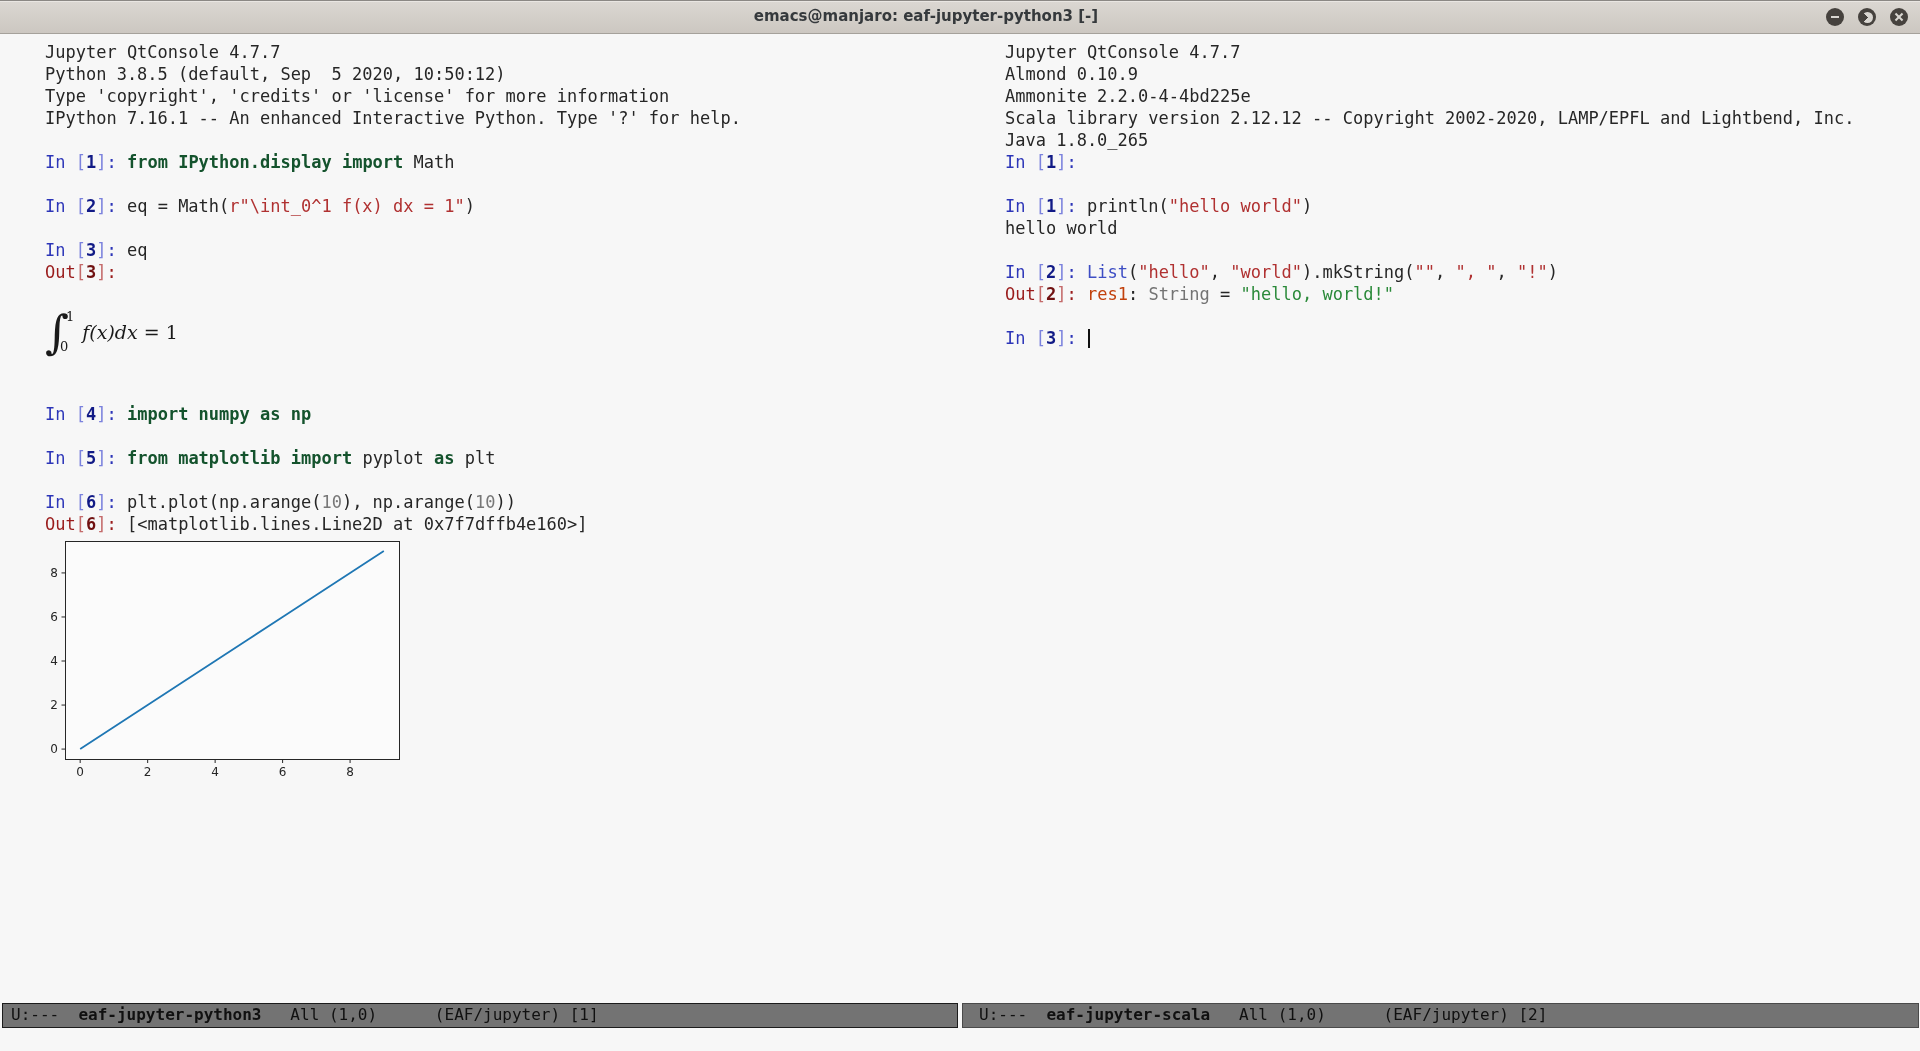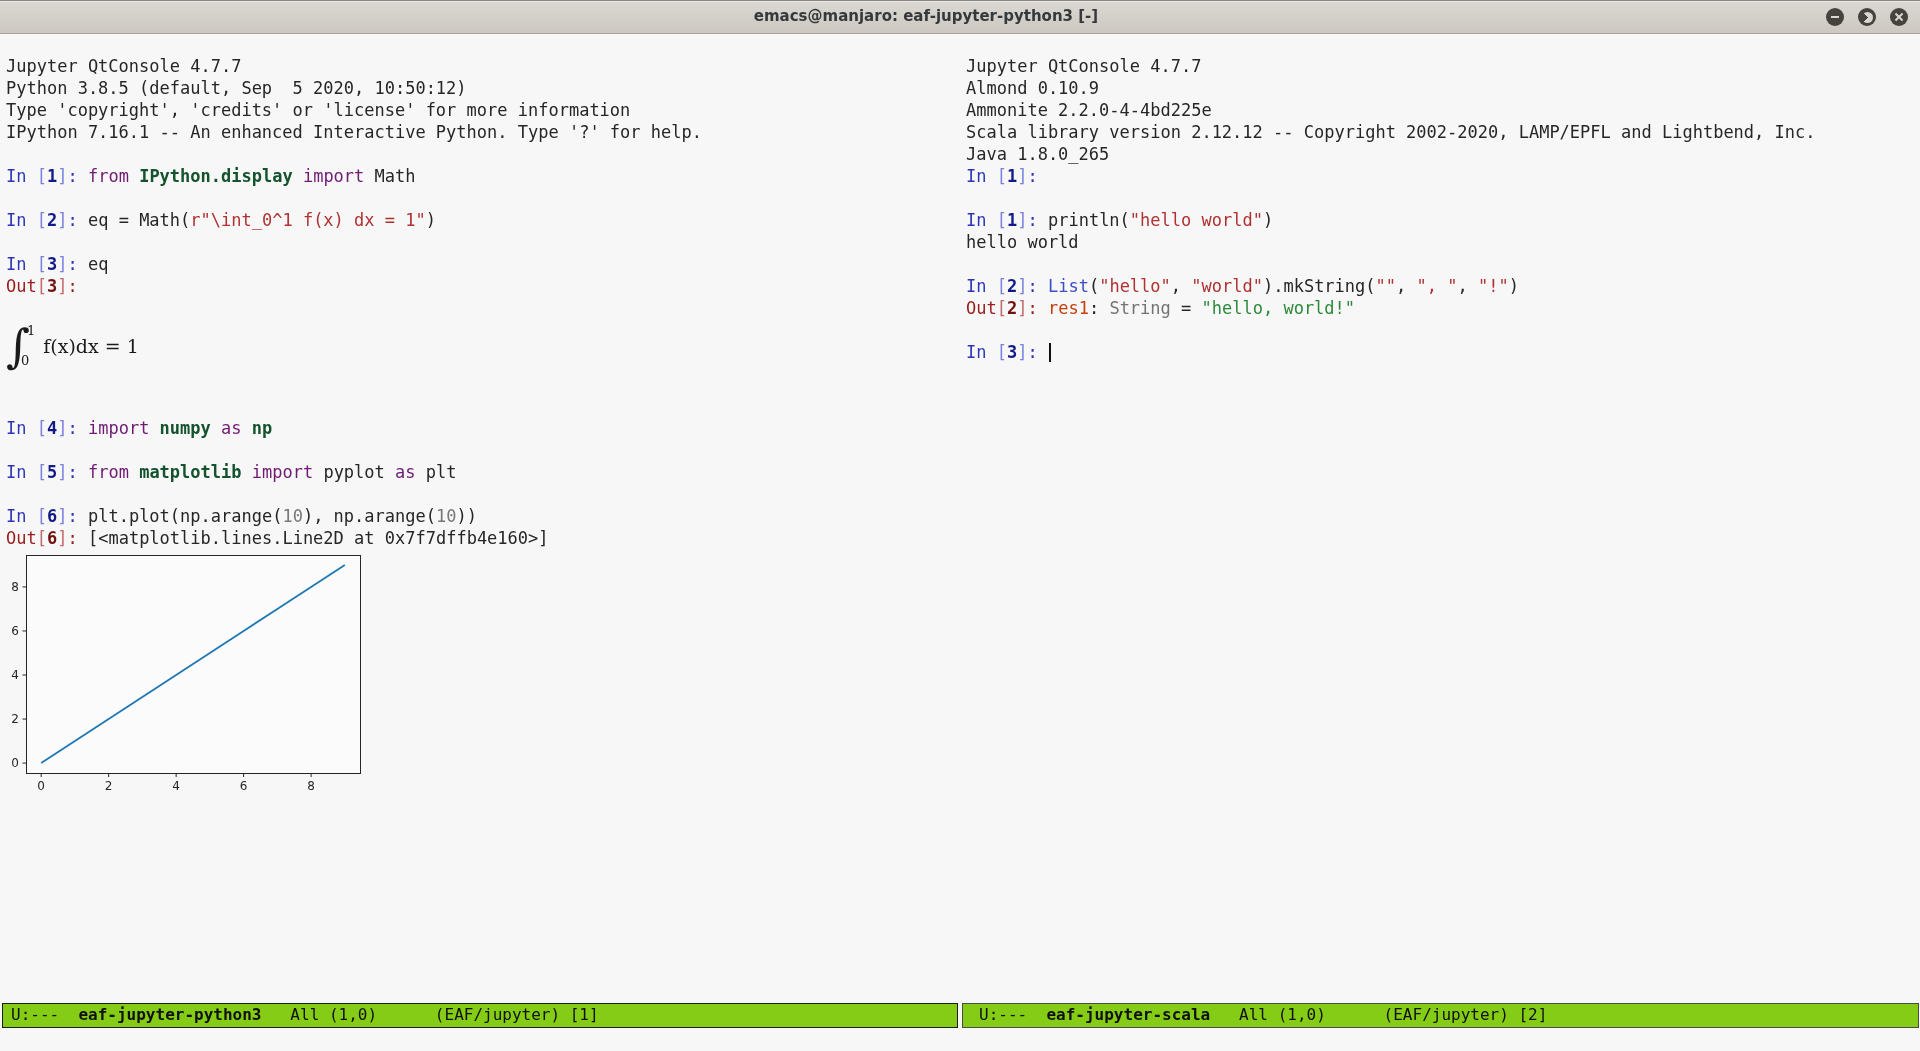--- a/index.html
+++ b/index.html
@@ -28,58 +28,58 @@
         background:conic-gradient(from 225deg,#46423e 0 90deg,#d9d6d1 90deg 360deg);}
   .glyph-close{position:relative;width:10px;height:10px;}
   .glyph-close:before,.glyph-close:after{
         content:"";position:absolute;left:4px;top:0;width:2px;height:10px;background:#d9d6d1;}
   .glyph-close:before{transform:rotate(45deg);}
   .glyph-close:after{transform:rotate(-45deg);}
 
   
   .content{position:absolute;top:34px;left:0;right:0;bottom:48px;display:flex;overflow:hidden;}
   .pane{
-    width:960px;box-sizing:border-box;padding:21px 0 0 6px;
-    font-size:17px;line-height:22px;color:#262626;white-space:pre;overflow:hidden;
+    width:960px;box-sizing:border-box;padding:7px 0 0 6px;
+    font-size:17px;line-height:22px;color:#262626;white-space:pre;overflow:hidden;margin-left:39px;
   }
   .line{height:22px;}
   .c-fg{color:#262626}
   .c-pin{color:#2c35b8}
   .c-pbr{color:#7b82dd}
   .c-pnb{color:#111a86;font-weight:bold}
   .c-pout{color:#9a1c1c}
   .c-pobr{color:#c46a6a}
   .c-ponb{color:#701111;font-weight:bold}
-  .c-kw{color:#701a75;font-weight:normal}
+  .c-kw{color:#14532d;font-weight:bold}
   .c-mod{color:#14532d;font-weight:bold}
   .c-str{color:#b03131}
   .c-num{color:#777777}
   .c-blu{color:#3e4ec4}
   .c-val{color:#c2410c}
   .c-typ{color:#737373}
   .c-grn{color:#2b8a3a}
   .cursor{display:inline-block;width:2px;height:19px;background:#101010;
           vertical-align:text-bottom;margin-left:1px;}
 
   
   .latex{display:flex;align-items:center;height:54px;font-family:"DejaVu Serif",serif;}
   .latex .int{font-size:46px;line-height:50px;font-weight:400;color:#1a1a1a;}
   .latex .limcol{display:inline-flex;flex-direction:column;justify-content:space-between;
                  height:52px;font-size:13px;color:#1a1a1a;margin-left:-3px;}
   .latex .lsup{align-self:flex-start;}
   .latex .lsub{align-self:flex-start;margin-left:-6px;}
-  .latex .mi{font-size:19px;margin-left:8px;color:#1a1a1a;}
+  .latex .mi{font-style:italic;font-size:19px;margin-left:8px;color:#1a1a1a;}
   .latex .mr{font-size:19px;color:#1a1a1a;}
 
   .plotwrap{display:block;}
 
   
   .modeline{
     position:absolute;height:25px;box-sizing:border-box;bottom:23px;
-    background:#84cc16;border:1px solid #1c1c1c;
+    background:#737373;border:1px solid #1c1c1c;
     font-size:16px;line-height:22px;color:#101010;padding-left:8px;white-space:pre;
   }
   .modeline.inactive{border-color:#4a4a4a;padding-left:16px;}
   .modeline .mlb{font-weight:bold;}
   .ml-left{left:2px;width:956px;}
   .ml-right{left:962px;right:1px;}
   .echo{position:absolute;left:0;right:0;bottom:0;height:23px;background:#f7f7f7;}
 </style>
 </head>
 <body>

